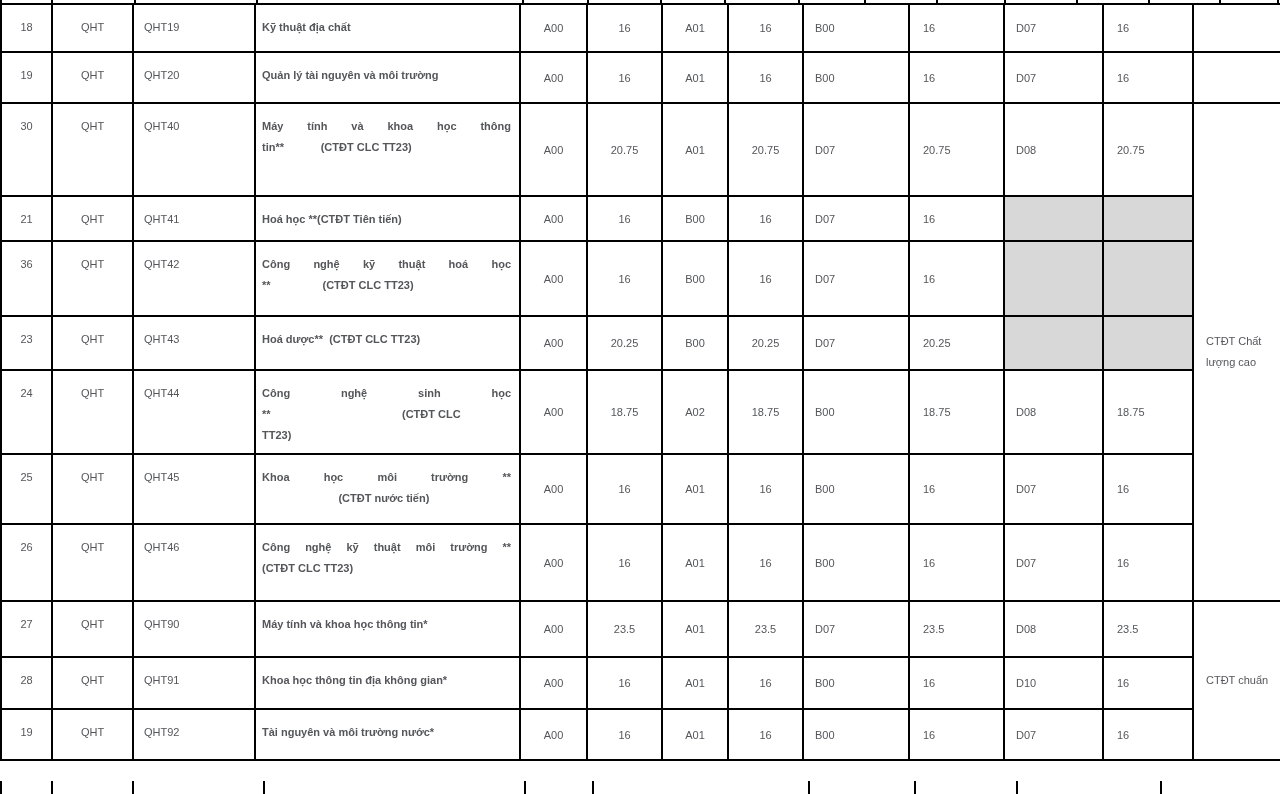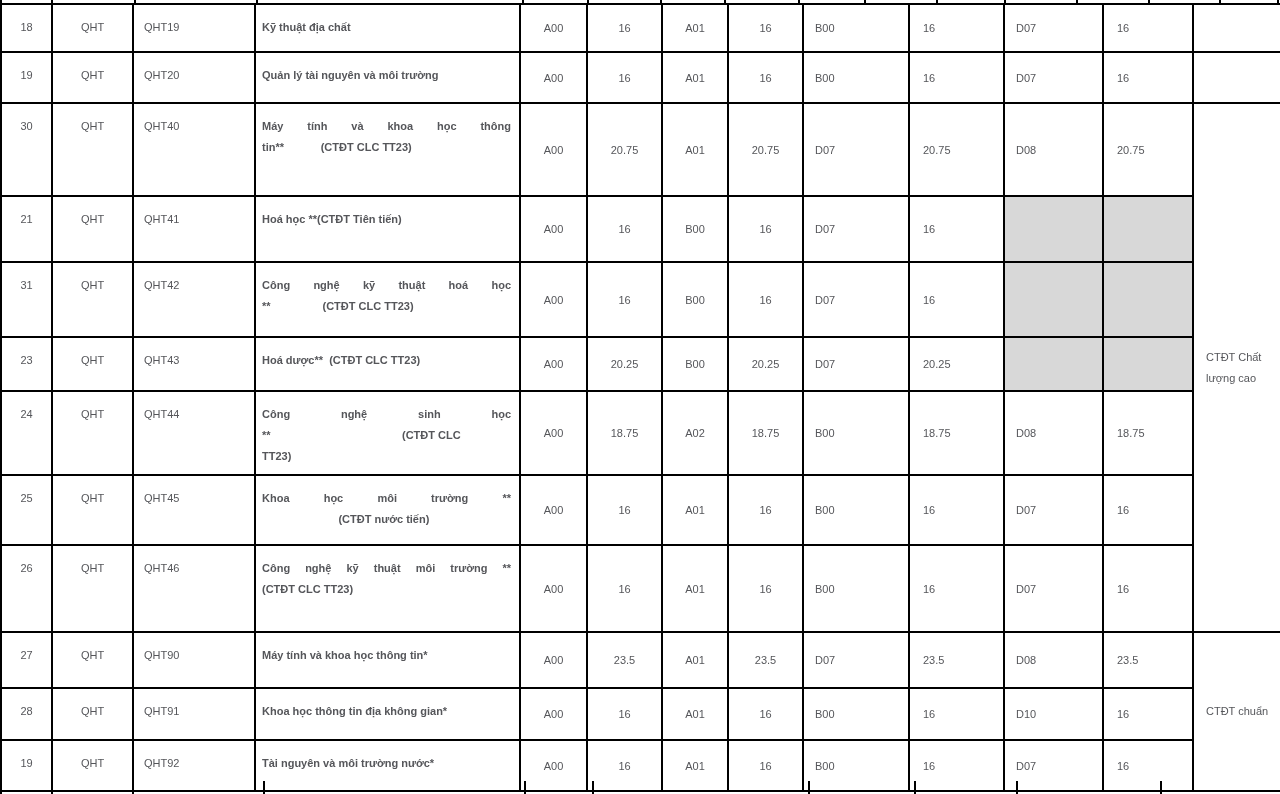--- a/index.html
+++ b/index.html
@@ -113,38 +113,38 @@
           <td class="center">A00</td>
           <td class="center">20.75</td>
           <td class="center">A01</td>
           <td class="center">20.75</td>
           <td class="blk">D07</td>
           <td class="scr">20.75</td>
           <td class="blk">D08</td>
           <td class="scr">20.75</td>
           <td class="ptype" rowspan="7">CTĐT Chất lượng cao</td>
         </tr>
-        <tr style="height: 66px;">
+        <tr style="height: 45px;">
           <td class="vt center">21</td>
           <td class="vt center">QHT</td>
           <td class="vt code">QHT41</td>
           <td class="vt name">
             <div class="nameline">Hoá học **(CTĐT Tiên tiến)</div>
           </td>
           <td class="center">A00</td>
           <td class="center">16</td>
           <td class="center">B00</td>
           <td class="center">16</td>
           <td class="blk">D07</td>
           <td class="scr">16</td>
           <td class="gray"></td>
           <td class="gray"></td>
         </tr>
         <tr style="height: 75px;">
-          <td class="vt center">31</td>
+          <td class="vt center">36</td>
           <td class="vt center">QHT</td>
           <td class="vt code">QHT42</td>
           <td class="vt name">
             <div class="nameline jline">Công nghệ kỹ thuật hoá học</div>
             <div class="nameline">**                 (CTĐT CLC TT23)</div>
           </td>
           <td class="center">A00</td>
           <td class="center">16</td>
           <td class="center">B00</td>
           <td class="center">16</td>
@@ -197,21 +197,21 @@
           </td>
           <td class="center">A00</td>
           <td class="center">16</td>
           <td class="center">A01</td>
           <td class="center">16</td>
           <td class="blk">B00</td>
           <td class="scr">16</td>
           <td class="blk">D07</td>
           <td class="scr">16</td>
         </tr>
-        <tr style="height: 87px;">
+        <tr style="height: 77px;">
           <td class="vt center">26</td>
           <td class="vt center">QHT</td>
           <td class="vt code">QHT46</td>
           <td class="vt name">
             <div class="nameline jline">Công nghệ kỹ thuật môi trường **</div>
             <div class="nameline">(CTĐT CLC TT23)</div>
           </td>
           <td class="center">A00</td>
           <td class="center">16</td>
           <td class="center">A01</td>

